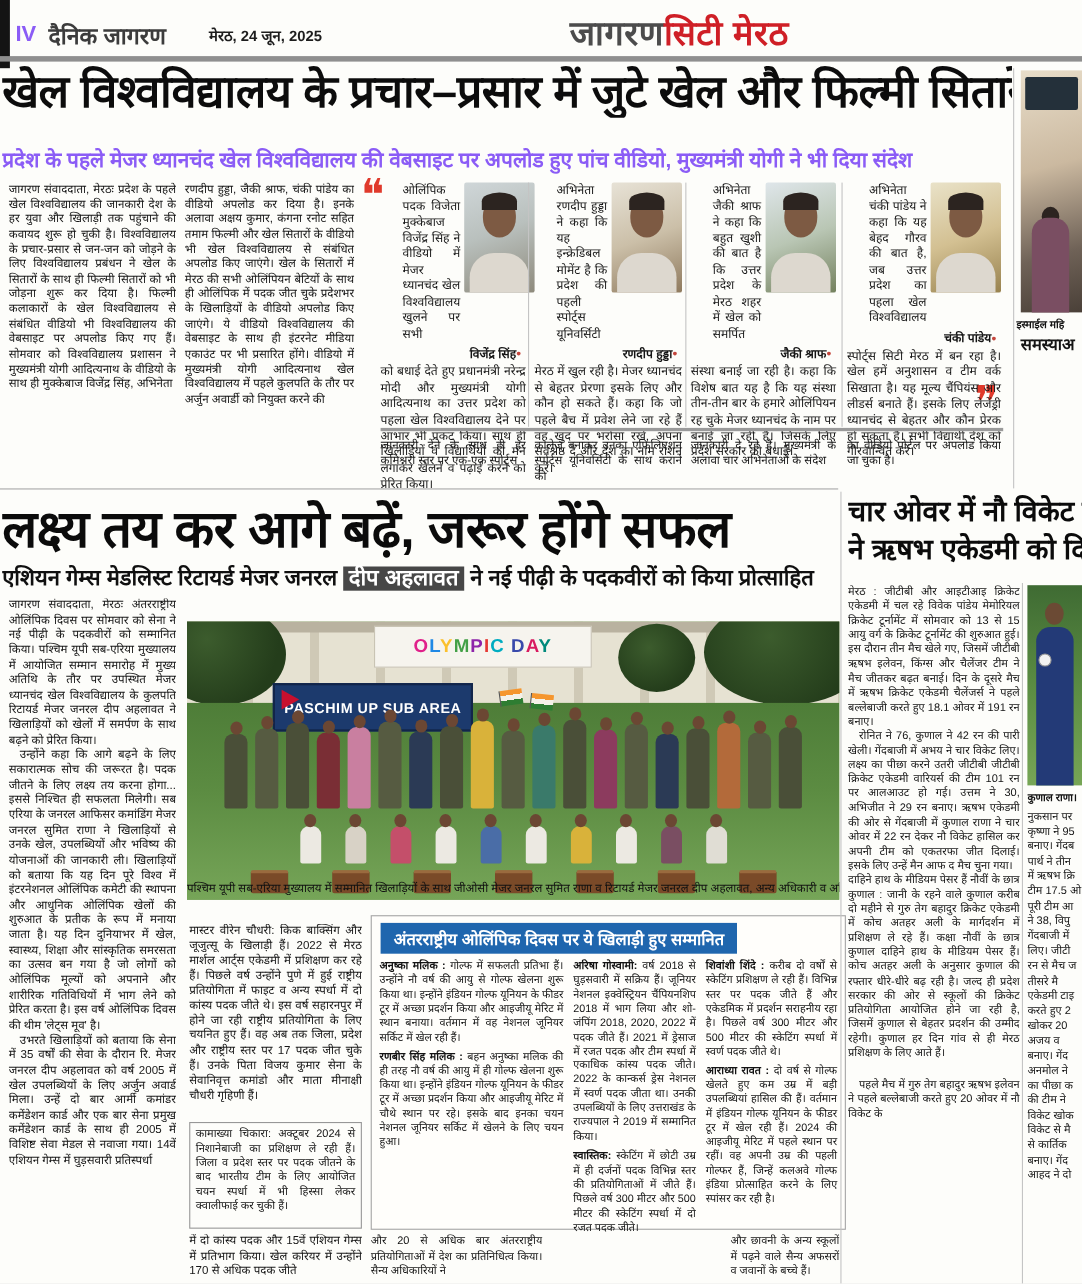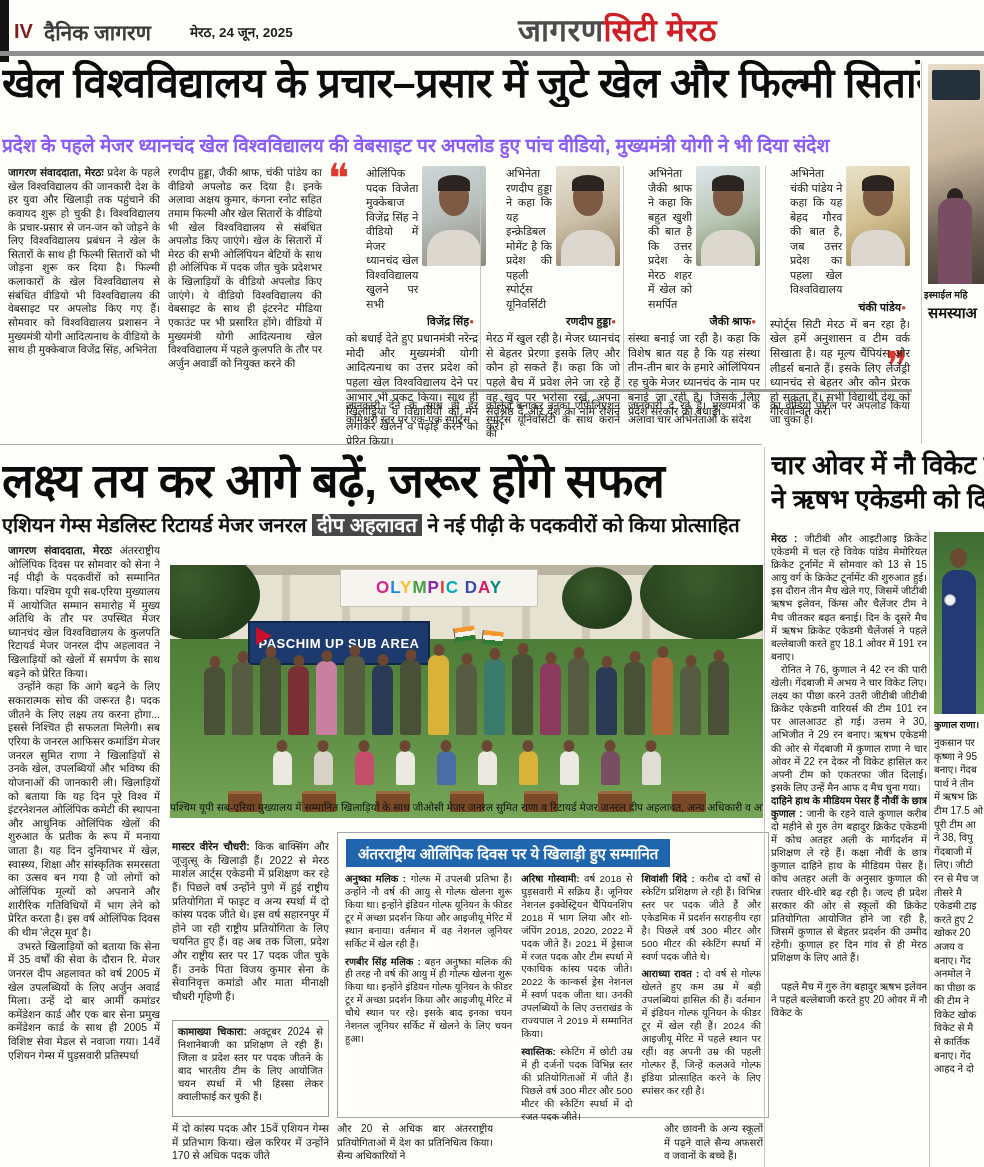--- a/index.html
+++ b/index.html
@@ -3,33 +3,33 @@
 <meta charset="utf-8">
 <style>
   html,body{margin:0;padding:0;background:#e9e9e9;}
   .page{position:relative;width:984px;height:1167px;background:#fdfdfa;overflow:hidden;
         font-family:"Liberation Sans","DejaVu Sans",sans-serif;color:#141414;}
   .abs{position:absolute;}
   .jt{text-align:justify;}
   .clip{overflow:hidden;}
   
   .edge-strip{left:0;top:0;width:9px;height:62px;background:#141414;}
-  .page-label{left:14px;top:20px;font-size:20px;font-weight:bold;color:#7f1d1d;}
+  .page-label{left:14px;top:20px;font-size:20px;font-weight:bold;color:#8b5cf6;}
   .paper-name{left:44px;top:18px;font-size:21px;font-weight:bold;color:#3c3c3c;}
   .edition{left:190px;top:23px;font-size:13.5px;font-weight:bold;color:#1d1d1d;}
   .city-title{left:518px;top:8px;font-size:31px;font-weight:bold;letter-spacing:.5px;}
   .city-gray{color:#4c4c4c;}
   .city-red{color:#cf1f26;}
   .header-rule{left:0;top:51px;width:984px;height:5px;background:#8f8f8f;}
   
   .s1-headline{left:2px;top:60px;width:918px;font-size:41px;font-weight:bold;color:#0c0c0c;
                line-height:1.15;letter-spacing:-0.5px;white-space:nowrap;overflow:hidden;}
   .s1-subhead{left:2px;top:132px;width:918px;font-size:19px;font-weight:bold;color:#8b5cf6;white-space:nowrap;overflow:hidden;}
   .body-txt{font-size:10.5px;line-height:1.3;color:#161616;}
-  .lead{font-weight:bold;}
+  .lead{font-weight:normal;}
   .s1-col{top:166px;height:278px;}
   .v-rule{background:#c4c4c4;width:1px;}
   .quote-mark{font-size:40px;color:#e03a2c;line-height:1;font-family:"DejaVu Sans",sans-serif;}
   .quote{top:166px;}
   .q-top{display:flex;gap:4px;}
   .q-text{font-size:11px;line-height:1.32;color:#161616;margin-left:20px;}
   .headshot{flex:0 0 64px;height:100px;border-radius:2px;position:relative;overflow:hidden;}
   .hs-a{background:linear-gradient(160deg,#cfd6d8 0%,#b9c0bd 45%,#8e8a7c 100%);}
   .hs-b{background:linear-gradient(160deg,#e7e2d6 0%,#cbbfa8 50%,#8f7a5e 100%);}
   .hs-c{background:linear-gradient(160deg,#dfe6ea 0%,#b9c6b4 50%,#74815e 100%);}
@@ -341,21 +341,21 @@
 
   <div class="abs kam-box jt clip">
     <span class="lead">कामाख्या चिकारा:</span><span> अक्टूबर 2024 से निशानेबाजी का प्रशिक्षण ले रही हैं। जिला व प्रदेश स्तर पर पदक जीतने के बाद भारतीय टीम के लिए आयोजित चयन स्पर्धा में भी हिस्सा लेकर क्वालीफाई कर चुकी हैं।</span>
   </div>
   <div class="abs s2-col2-cont jt body-txt clip">में दो कांस्य पदक और 15वें एशियन गेम्स में प्रतिभाग किया। खेल करियर में उन्होंने 170 से अधिक पदक जीते</div>
 
   <div class="abs hb">
     <div class="hb-title">अंतरराष्ट्रीय ओलिंपिक दिवस पर ये खिलाड़ी हुए सम्मानित</div>
     <div class="hb-cols">
       <div class="hb-col" style="width:168px;">
-        <div class="hb-entry"><span class="hb-name">अनुष्का मलिक :</span><span> गोल्फ में उपलबी प्रतिभा हैं। उन्होंने नौ वर्ष की आयु से गोल्फ खेलना शुरू किया था। इन्होंने इंडियन गोल्फ यूनियन के फीडर टूर में अच्छा प्रदर्शन किया और आइजीयू मेरिट में स्थान बनाया। वर्तमान में वह नेशनल जूनियर सर्किट में खेल रही हैं।</span></div>
+        <div class="hb-entry"><span class="hb-name">अनुष्का मलिक :</span><span> गोल्फ में सफलती प्रतिभा हैं। उन्होंने नौ वर्ष की आयु से गोल्फ खेलना शुरू किया था। इन्होंने इंडियन गोल्फ यूनियन के फीडर टूर में अच्छा प्रदर्शन किया और आइजीयू मेरिट में स्थान बनाया। वर्तमान में वह नेशनल जूनियर सर्किट में खेल रही हैं।</span></div>
         <div class="hb-entry"><span class="hb-name">रणबीर सिंह मलिक :</span><span> बहन अनुष्का मलिक की ही तरह नौ वर्ष की आयु में ही गोल्फ खेलना शुरू किया था। इन्होंने इंडियन गोल्फ यूनियन के फीडर टूर में अच्छा प्रदर्शन किया और आइजीयू मेरिट में चौथे स्थान पर रहे। इसके बाद इनका चयन नेशनल जूनियर सर्किट में खेलने के लिए चयन हुआ।</span></div>
       </div>
       <div class="hb-col" style="width:112px;">
         <div class="hb-entry"><span class="hb-name">अरिषा गोस्वामी:</span><span> वर्ष 2018 से घुड़सवारी में सक्रिय हैं। जूनियर नेशनल इक्वेस्ट्रियन चैंपियनशिप 2018 में भाग लिया और शो-जंपिंग 2018, 2020, 2022 में पदक जीते हैं। 2021 में ड्रेसाज में रजत पदक और टीम स्पर्धा में एकाधिक कांस्य पदक जीते। 2022 के कान्कर्स ड्रेस नेशनल में स्वर्ण पदक जीता था। उनकी उपलब्धियों के लिए उत्तराखंड के राज्यपाल ने 2019 में सम्मानित किया।</span></div>
         <div class="hb-entry"><span class="hb-name">स्वास्तिक:</span><span> स्केटिंग में छोटी उम्र में ही दर्जनों पदक विभिन्न स्तर की प्रतियोगिताओं में जीते हैं। पिछले वर्ष 300 मीटर और 500 मीटर की स्केटिंग स्पर्धा में दो रजत पदक जीते।</span></div>
       </div>
       <div class="hb-col" style="width:120px;">
         <div class="hb-entry"><span class="hb-name">शिवांशी शिंदे :</span><span> करीब दो वर्षों से स्केटिंग प्रशिक्षण ले रही हैं। विभिन्न स्तर पर पदक जीते हैं और एकेडमिक में प्रदर्शन सराहनीय रहा है। पिछले वर्ष 300 मीटर और 500 मीटर की स्केटिंग स्पर्धा में स्वर्ण पदक जीते थे।</span></div>
         <div class="hb-entry"><span class="hb-name">आराध्या रावत :</span><span> दो वर्ष से गोल्फ खेलते हुए कम उम्र में बड़ी उपलब्धियां हासिल की हैं। वर्तमान में इंडियन गोल्फ यूनियन के फीडर टूर में खेल रही हैं। 2024 की आइजीयू मेरिट में पहले स्थान पर रहीं। वह अपनी उम्र की पहली गोल्फर हैं, जिन्हें कलअवे गोल्फ इंडिया प्रोत्साहित करने के लिए स्पांसर कर रही है।</span></div>
       </div>

